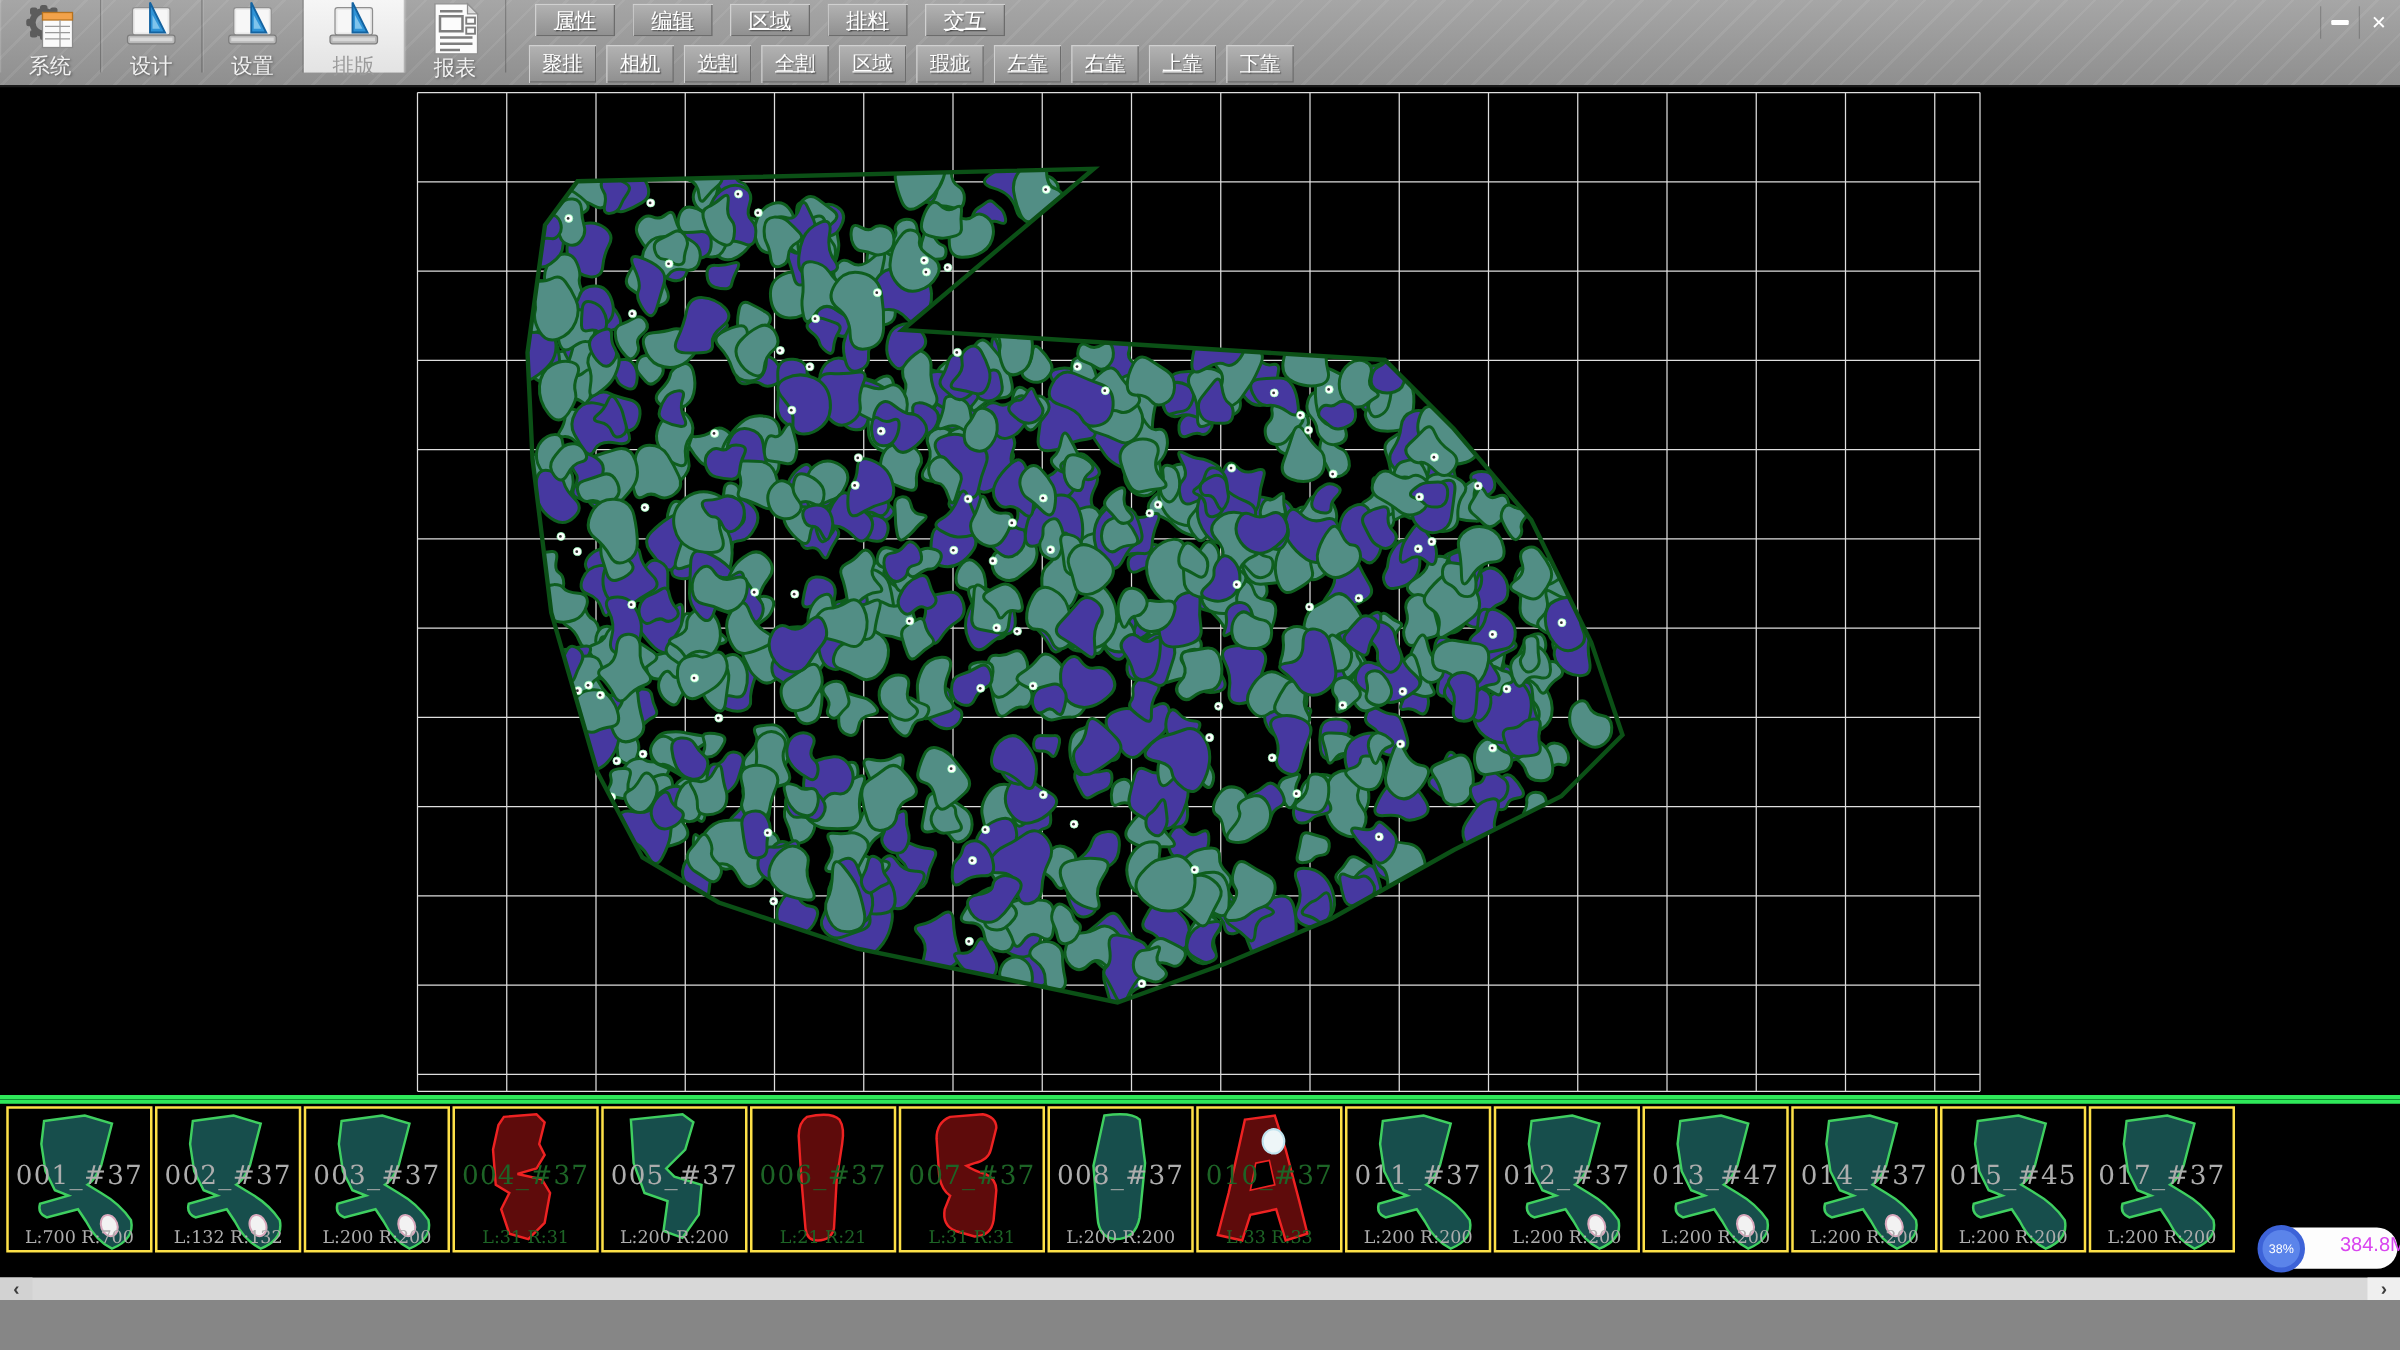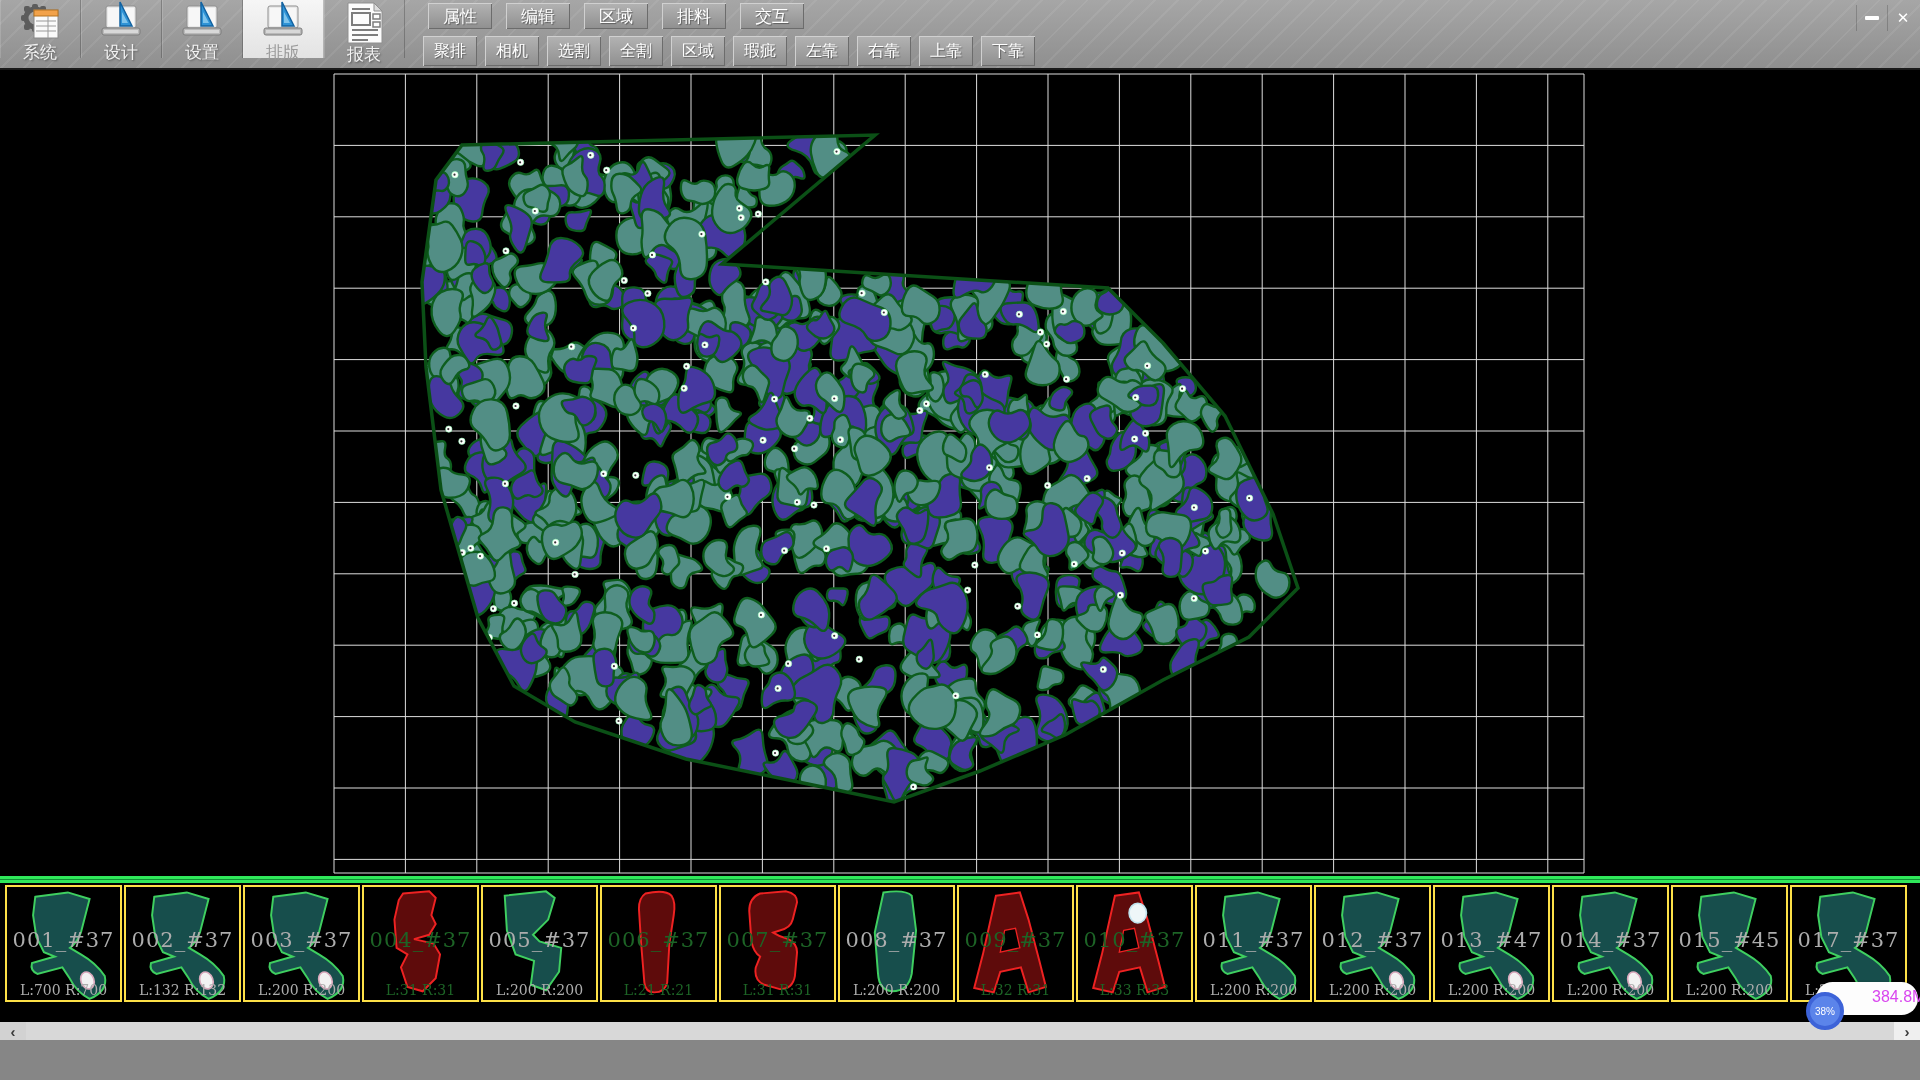--- a/index.html
+++ b/index.html
@@ -18,21 +18,21 @@
   .tab.active{background:linear-gradient(#f6f6f6,#e3e3e3);}
   .tab .ticon{height:46px;display:flex;align-items:center;justify-content:center;}
   .tab .tlabel{font-size:17px;color:#f2f2f2;text-shadow:1px 1px 2px rgba(0,0,0,.4);line-height:18px;}
   .tab.active .tlabel{color:#9a9a9a;text-shadow:none;}
 
   .menus{position:absolute;left:428px;top:0;}
   .mrow1{position:absolute;left:0;top:3px;display:flex;}
   .mbtn{height:26px;box-sizing:border-box;display:flex;align-items:center;justify-content:center;
     background:linear-gradient(#b3b3b3,#8f8f8f);
     box-shadow:inset 1px 1px 0 #d0d0d0,inset -1px -1px 0 #6c6c6c;
-    color:#fff;text-shadow:1px 1px 1px rgba(0,0,0,.4);font-size:17px;cursor:pointer;}
+    color:#fff;text-shadow:1px 1px 1px rgba(0,0,0,.4);font-size:17px;cursor:pointer;text-decoration:underline;}
   .mrow1 .mbtn{width:64px;margin-right:14px;}
   .mrow2{position:absolute;left:-5px;top:36px;display:flex;}
   .mrow2 .mbtn{width:54px;height:30px;margin-right:8px;font-size:16px;}
 
   .winctl{position:absolute;right:2px;top:4px;display:flex;align-items:center;height:28px;}
   .winbtn{width:30px;height:26px;display:flex;align-items:center;justify-content:center;
     color:#fff;font-size:15px;cursor:pointer;border-left:1px solid rgba(0,0,0,.18);}
   .winbtn .bar{display:block;width:14px;height:4px;background:#fff;border-radius:1px;}
 
   
@@ -52,21 +52,21 @@
     font-family:"DejaVu Serif",serif;font-size:14px;}
   .cell.gray .pid,.cell.gray .plr{color:#adadad;}
   .cell.green .pid,.cell.green .plr{color:#1d6426;}
 
   
   #badge{position:absolute;left:1806px;top:980px;height:36px;z-index:30;display:flex;align-items:center;}
   #badge .pill{position:absolute;left:10px;top:2px;width:102px;height:33px;background:#fdfdfd;
     border-radius:17px;box-shadow:0 1px 3px rgba(0,0,0,.5);}
   #badge .mem{position:absolute;left:46px;top:8px;font-size:16px;color:#d946ef;font-weight:normal;
     font-family:"Liberation Sans",sans-serif;margin-left:20px;}
-  #badge .circ{position:absolute;left:0;top:12px;width:30px;height:30px;border-radius:50%;
+  #badge .circ{position:absolute;left:0;top:0;width:30px;height:30px;border-radius:50%;
     background:#5b84ea;border:4px solid #3d63d8;display:flex;align-items:center;justify-content:center;
     color:#fff;font-size:10px;z-index:2;}
 
   
   #hscroll{position:absolute;left:0;top:1022px;width:1920px;height:18px;background:#d8d8d8;}
   #hscroll .sarrow{position:absolute;top:0;width:26px;height:18px;display:flex;align-items:center;
     justify-content:center;color:#3c3c3c;font-weight:bold;font-size:15px;cursor:pointer;background:#d2d2d2;}
   #hscroll .left{left:0;}
   #hscroll .right{right:0;background:#efefef;}
   #footer{position:absolute;left:0;top:1040px;width:1920px;height:40px;background:#868686;}
@@ -1117,28 +1117,20 @@
           <svg viewBox="0 0 104 104" preserveAspectRatio="none">
             <path d="M40,5 Q60,2 66,8 L70,40 L66,80 Q63,96 48,96 Q36,95 35,80 L32,42 Z" fill="#174e4c" stroke="#3fcf60" stroke-width="1.8"></path>
           </svg>
           <div class="pid">008_#37</div>
           <div class="plr">L:200 R:200</div>
         </div>
         <div class="cell green">
           <svg viewBox="0 0 104 104" preserveAspectRatio="none">
             <path d="M34,8 L56,5 L64,30 L74,68 L80,92 L64,97 L57,74 L38,78 L32,97 L14,93 L22,62 Z" fill="#5e0b0b" stroke="#ee2222" stroke-width="1.8"></path>
             <path d="M42,40 L52,38 L56,56 L38,60 Z" fill="#000" stroke="#ee2222" stroke-width="1.2"></path>
-          </svg>
-          <div class="pid">009_#37</div>
-          <div class="plr">L:32 R:31</div>
-        </div>
-        <div class="cell green">
-          <svg viewBox="0 0 104 104" preserveAspectRatio="none">
-            <path d="M34,8 L56,5 L64,30 L74,68 L80,92 L64,97 L57,74 L38,78 L32,97 L14,93 L22,62 Z" fill="#5e0b0b" stroke="#ee2222" stroke-width="1.8"></path>
-            <path d="M42,40 L52,38 L56,56 L38,60 Z" fill="#000" stroke="#ee2222" stroke-width="1.2"></path>
             <ellipse cx="55" cy="24" rx="8" ry="9" fill="#eef6f8" stroke="#bfe3ee" stroke-width="1.5"></ellipse>
           </svg>
           <div class="pid">010_#37</div>
           <div class="plr">L:33 R:33</div>
         </div>
         <div class="cell gray">
           <svg viewBox="0 0 104 104" preserveAspectRatio="none">
             <path d="M26,9 L56,5 L76,11 L68,42 Q64,52 58,56 L68,62 Q82,70 90,82 Q93,96 76,103 Q64,97 57,83 L51,74 L28,80 Q21,77 23,70 L44,64 L34,60 L27,46 L24,26 Z" fill="#174e4c" stroke="#3fcf60" stroke-width="1.8"></path>
           </svg>
           <div class="pid">011_#37</div>

